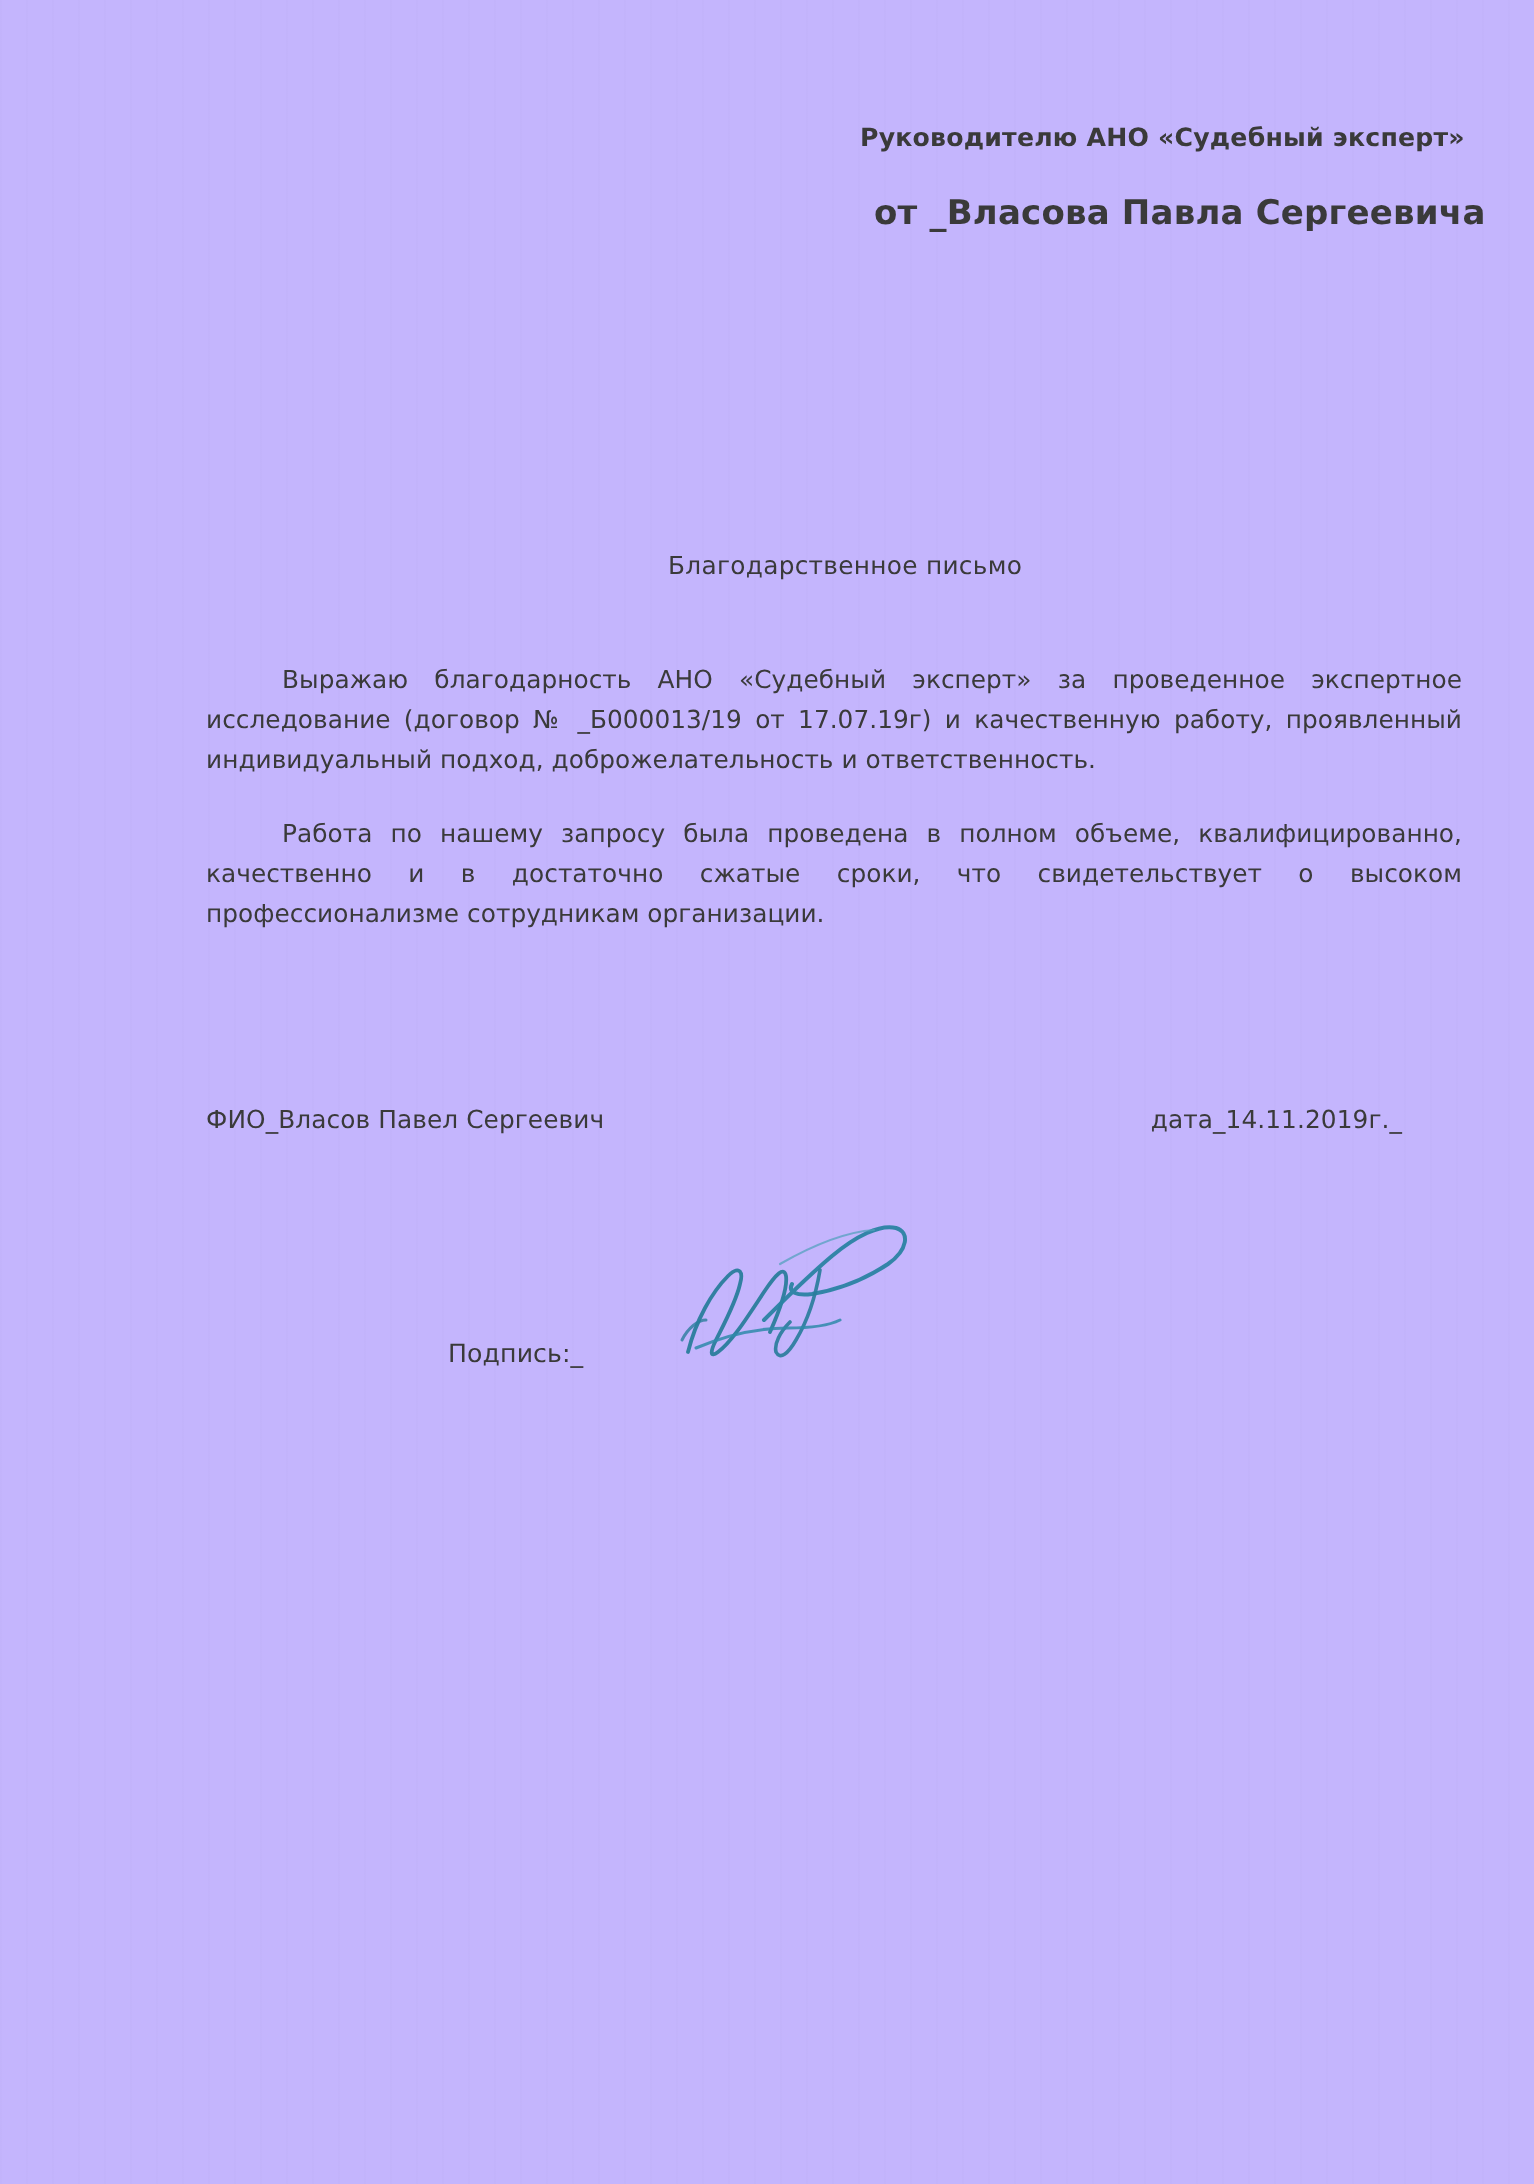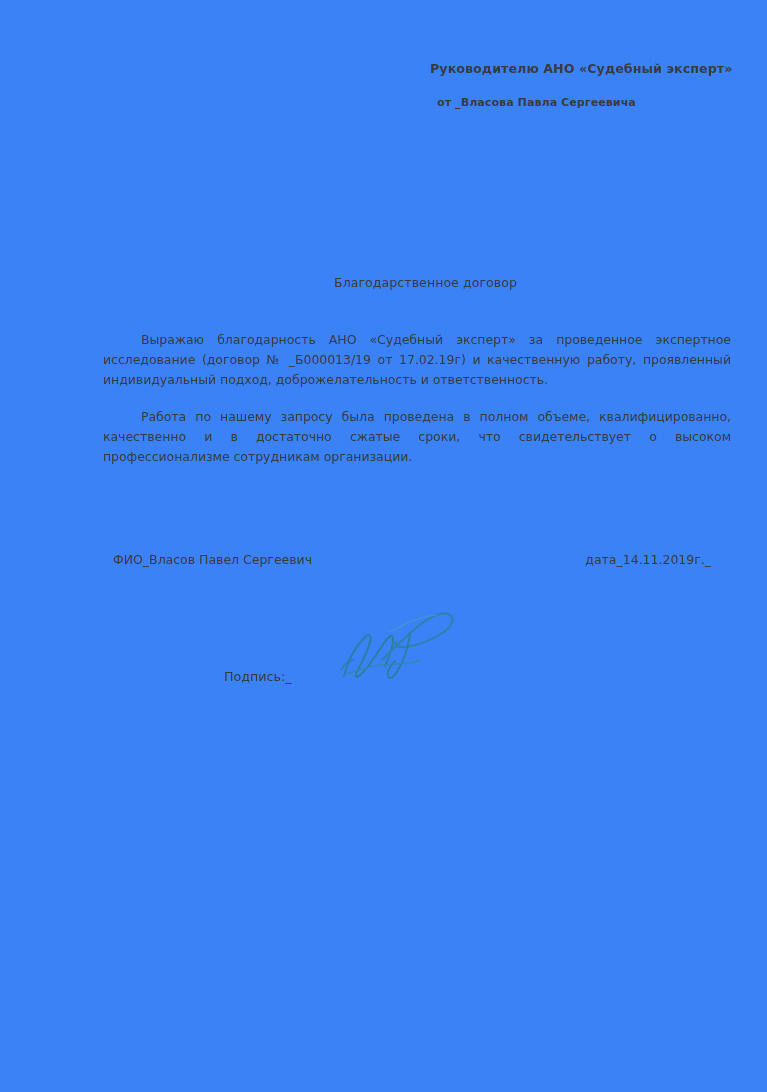--- a/index.html
+++ b/index.html
@@ -10,21 +10,21 @@
   }
   body {
     font-family: "DejaVu Sans", "Liberation Sans", sans-serif;
     color: #3a3a3a;
   }
   .page {
     position: relative;
     width: 767px;
     height: 1092px;
     margin: 0 auto;
-    background: #3b82f6;
+    background: #c4b5fd;
     overflow: hidden;
   }
   
   .scan-texture {
     position: absolute;
     inset: 0;
     pointer-events: none;
     background-image: repeating-linear-gradient(
       90deg,
       rgba(0,0,0,0.010) 0px,
@@ -50,21 +50,21 @@
   .header-line-1 {
     font-size: 12.6px;
     font-weight: 700;
     letter-spacing: 0.1px;
     line-height: 1.35;
     white-space: nowrap;
   }
   .header-line-2 {
     margin-top: 19px;
     margin-left: 7px;
-    font-size: 11px;
+    font-size: 17px;
     font-weight: 700;
     letter-spacing: 0.1px;
     line-height: 1.35;
     white-space: nowrap;
   }
 
   
   .doc-title {
     position: absolute;
     left: 334px;
@@ -91,21 +91,21 @@
     letter-spacing: 0.02px;
     margin: 0 0 16px 0;
   }
   .para:last-child {
     margin-bottom: 0;
   }
 
   
   .sig-line {
     position: absolute;
-    left: 113px;
+    left: 103px;
     top: 552px;
     width: 628px;
     display: flex;
     justify-content: space-between;
     align-items: baseline;
   }
   .sig-fio {
     font-size: 12.4px;
     font-weight: 400;
     letter-spacing: 0.05px;
@@ -149,24 +149,24 @@
 
   <div class="scan-texture"></div>
 
   <div class="content">
 
     <div class="header-block">
       <div class="header-line-1">Руководителю АНО «Судебный эксперт»</div>
       <div class="header-line-2">от _Власова Павла Сергеевича</div>
     </div>
 
-    <div class="doc-title">Благодарственное договор</div>
+    <div class="doc-title">Благодарственное письмо</div>
 
     <div class="body-block">
-      <p class="para">Выражаю благодарность АНО «Судебный эксперт» за проведенное экспертное исследование (договор № _Б000013/19 от 17.02.19г) и качественную работу, проявленный индивидуальный подход, доброжелательность и ответственность.</p>
+      <p class="para">Выражаю благодарность АНО «Судебный эксперт» за проведенное экспертное исследование (договор № _Б000013/19 от 17.07.19г) и качественную работу, проявленный индивидуальный подход, доброжелательность и ответственность.</p>
       <p class="para">Работа по нашему запросу была проведена в полном объеме, квалифицированно, качественно и в достаточно сжатые сроки, что свидетельствует о высоком профессионализме сотрудникам организации.</p>
     </div>
 
     <div class="sig-line">
       <div class="sig-fio">ФИО_Власов Павел Сергеевич</div>
       <div class="sig-date">дата_14.11.2019г._</div>
     </div>
 
     <div class="signature-label">Подпись:_</div>
 

